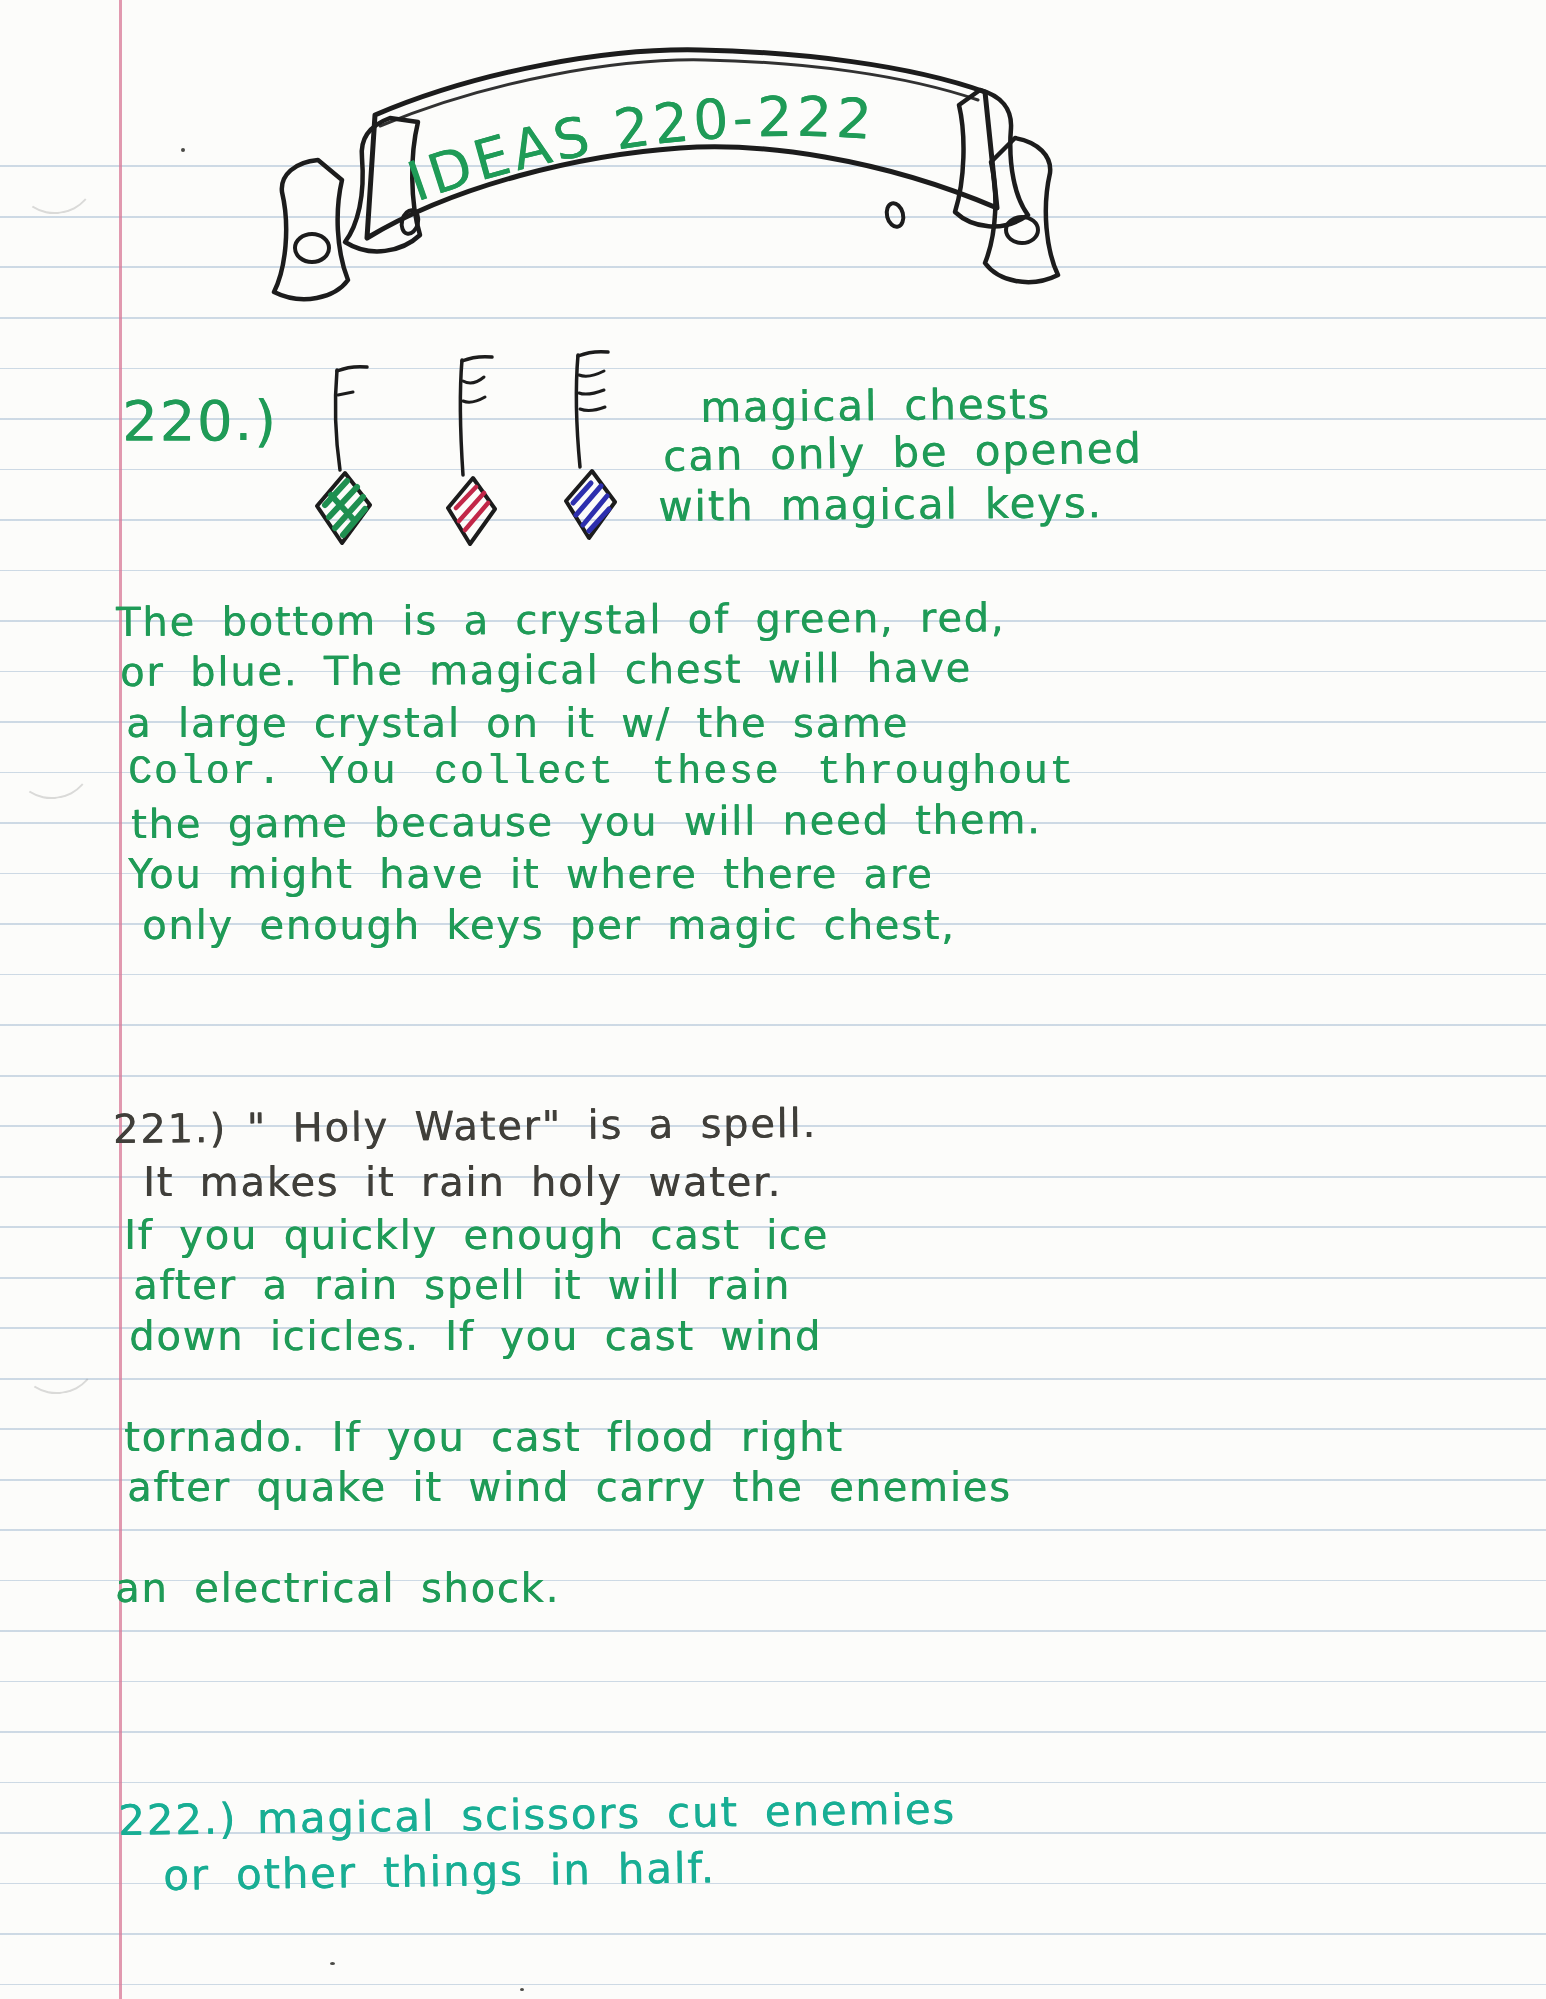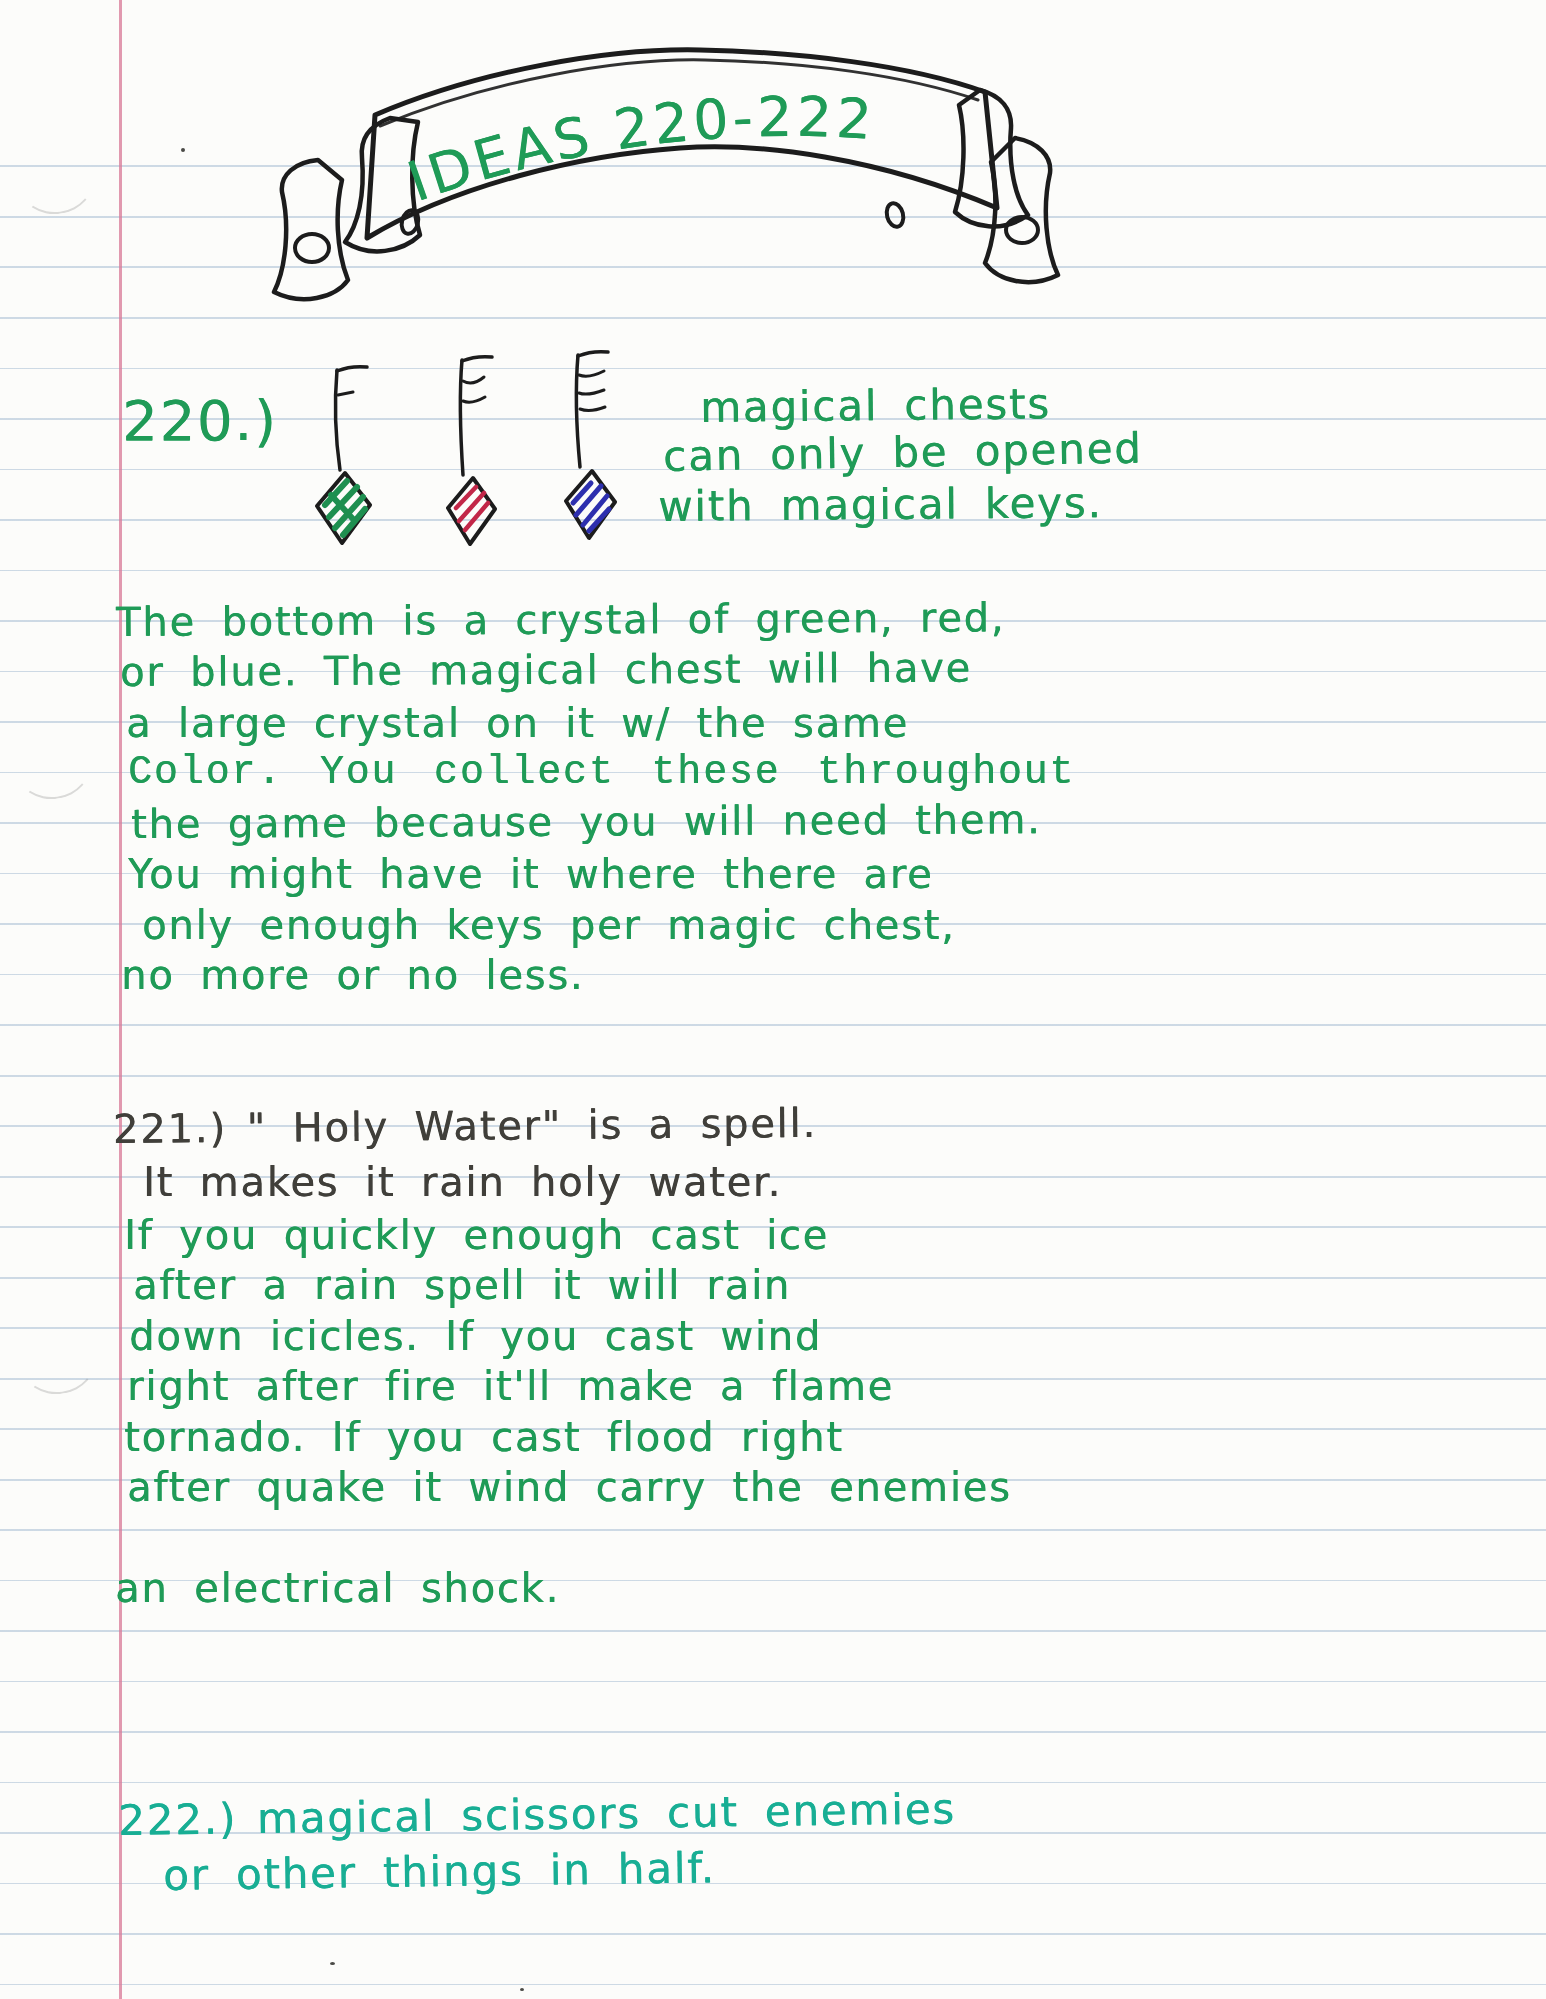--- a/index.html
+++ b/index.html
@@ -139,31 +139,29 @@
   <div class="hand fs42" style="left:663px;top:432px;transform:rotate(-1deg);">can only be opened</div>
   <div class="hand fs42" style="left:658px;top:482px;transform:rotate(-0.5deg);">with magical keys.</div>
 
   <div class="hand fs40" style="left:116px;top:599px;transform:rotate(-0.3deg);">The bottom is a crystal of green, red,</div>
   <div class="hand fs40" style="left:120px;top:649px;transform:rotate(-0.3deg);">or blue. The magical chest will have</div>
   <div class="hand fs40" style="left:126px;top:700px;">a large crystal on it w/ the same</div>
   <div class="hand fs40" style="left:128px;top:750px;font-family:Liberation Mono, monospace;">Color. You collect these throughout</div>
   <div class="hand fs40" style="left:131px;top:801px;transform:rotate(-0.3deg);">the game because you will need them.</div>
   <div class="hand fs40" style="left:128px;top:851px;">You might have it where there are</div>
   <div class="hand fs40" style="left:142px;top:902px;">only enough keys per magic chest,</div>
-  <div class="hand fs40" style="left:121px;top:952px;">no more or no less.</div>
 
   <div class="hand-dark fs40" style="left:113px;top:1106px;transform:rotate(-0.5deg);">
     <span class="num">221.)</span><span>" Holy Water" is a spell.</span>
   </div>
   <div class="hand-dark fs40" style="left:143px;top:1159px;">It makes it rain holy water.</div>
 
   <div class="hand fs40" style="left:124px;top:1212px;">If you quickly enough cast ice</div>
   <div class="hand fs40" style="left:133px;top:1262px;">after a rain spell it will rain</div>
   <div class="hand fs40" style="left:129px;top:1313px;">down icicles. If you cast wind</div>
-  <div class="hand fs40" style="left:127px;top:1363px;">right after fire it'll make a flame</div>
   <div class="hand fs40" style="left:124px;top:1414px;">tornado. If you cast flood right</div>
   <div class="hand fs40" style="left:127px;top:1464px;">after quake it wind carry the enemies</div>
   <div class="hand fs40" style="left:115px;top:1565px;">an electrical shock.</div>
 
   <div class="hand-teal fs42" style="left:118px;top:1796px;transform:rotate(-0.8deg);">
     <span class="num">222.)</span><span>magical scissors cut enemies</span>
   </div>
   <div class="hand-teal fs42" style="left:163px;top:1851px;transform:rotate(-0.8deg);">or other things in half.</div>
 
 </div>

